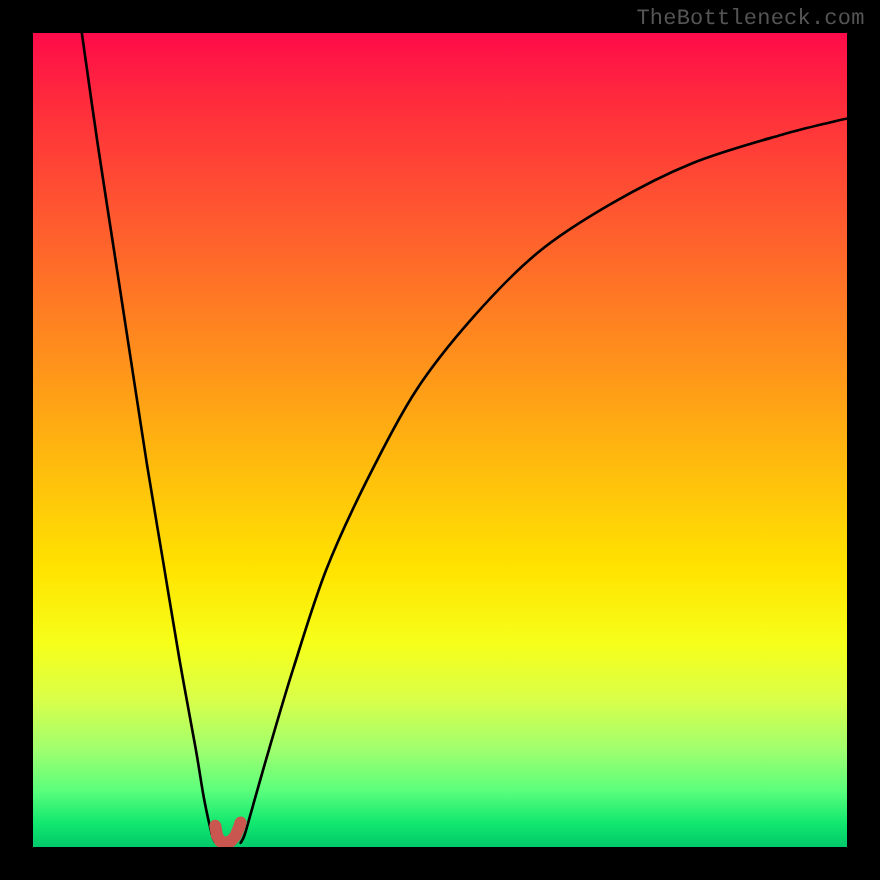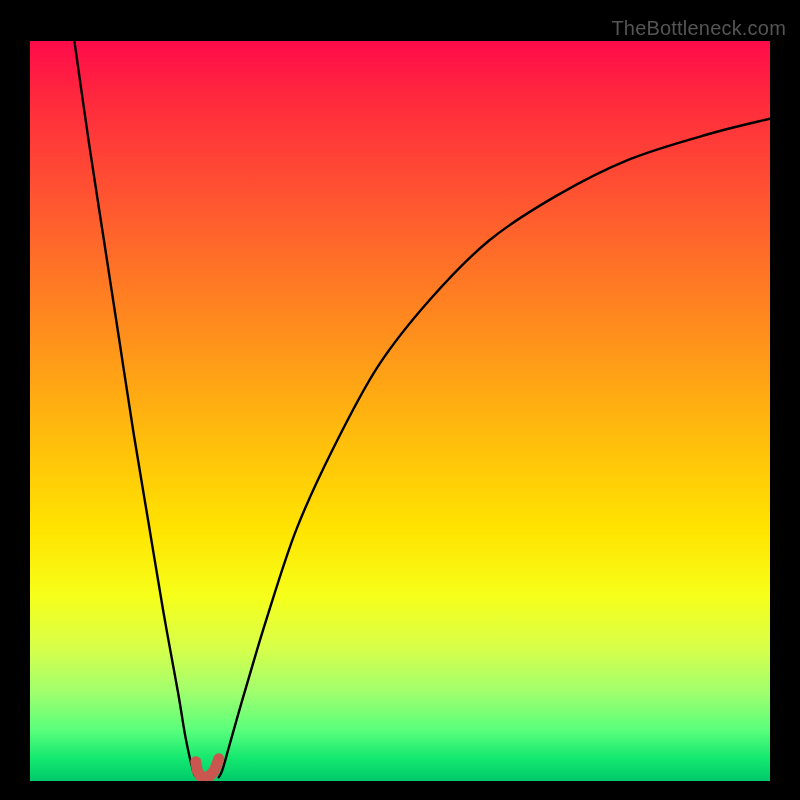--- a/index.html
+++ b/index.html
@@ -6,24 +6,25 @@
     margin: 0;
     padding: 0;
     width: 800px;
     height: 800px;
     overflow: hidden;
     background: #000;
     font-family: Arial, Helvetica, sans-serif;
   }
   .frame {
     position: absolute;
-    top: 11px; left: 0;
+    top: 0; left: 0;
     width: 800px;
     height: 678px;
     background: #000;
+    font-family: Liberation Mono, monospace;
   }
   .plot {
     position: absolute;
     top: 30px;
     left: 30px;
     width: 740px;
     height: 740px;
     overflow: hidden;
   }
   .gradient {

